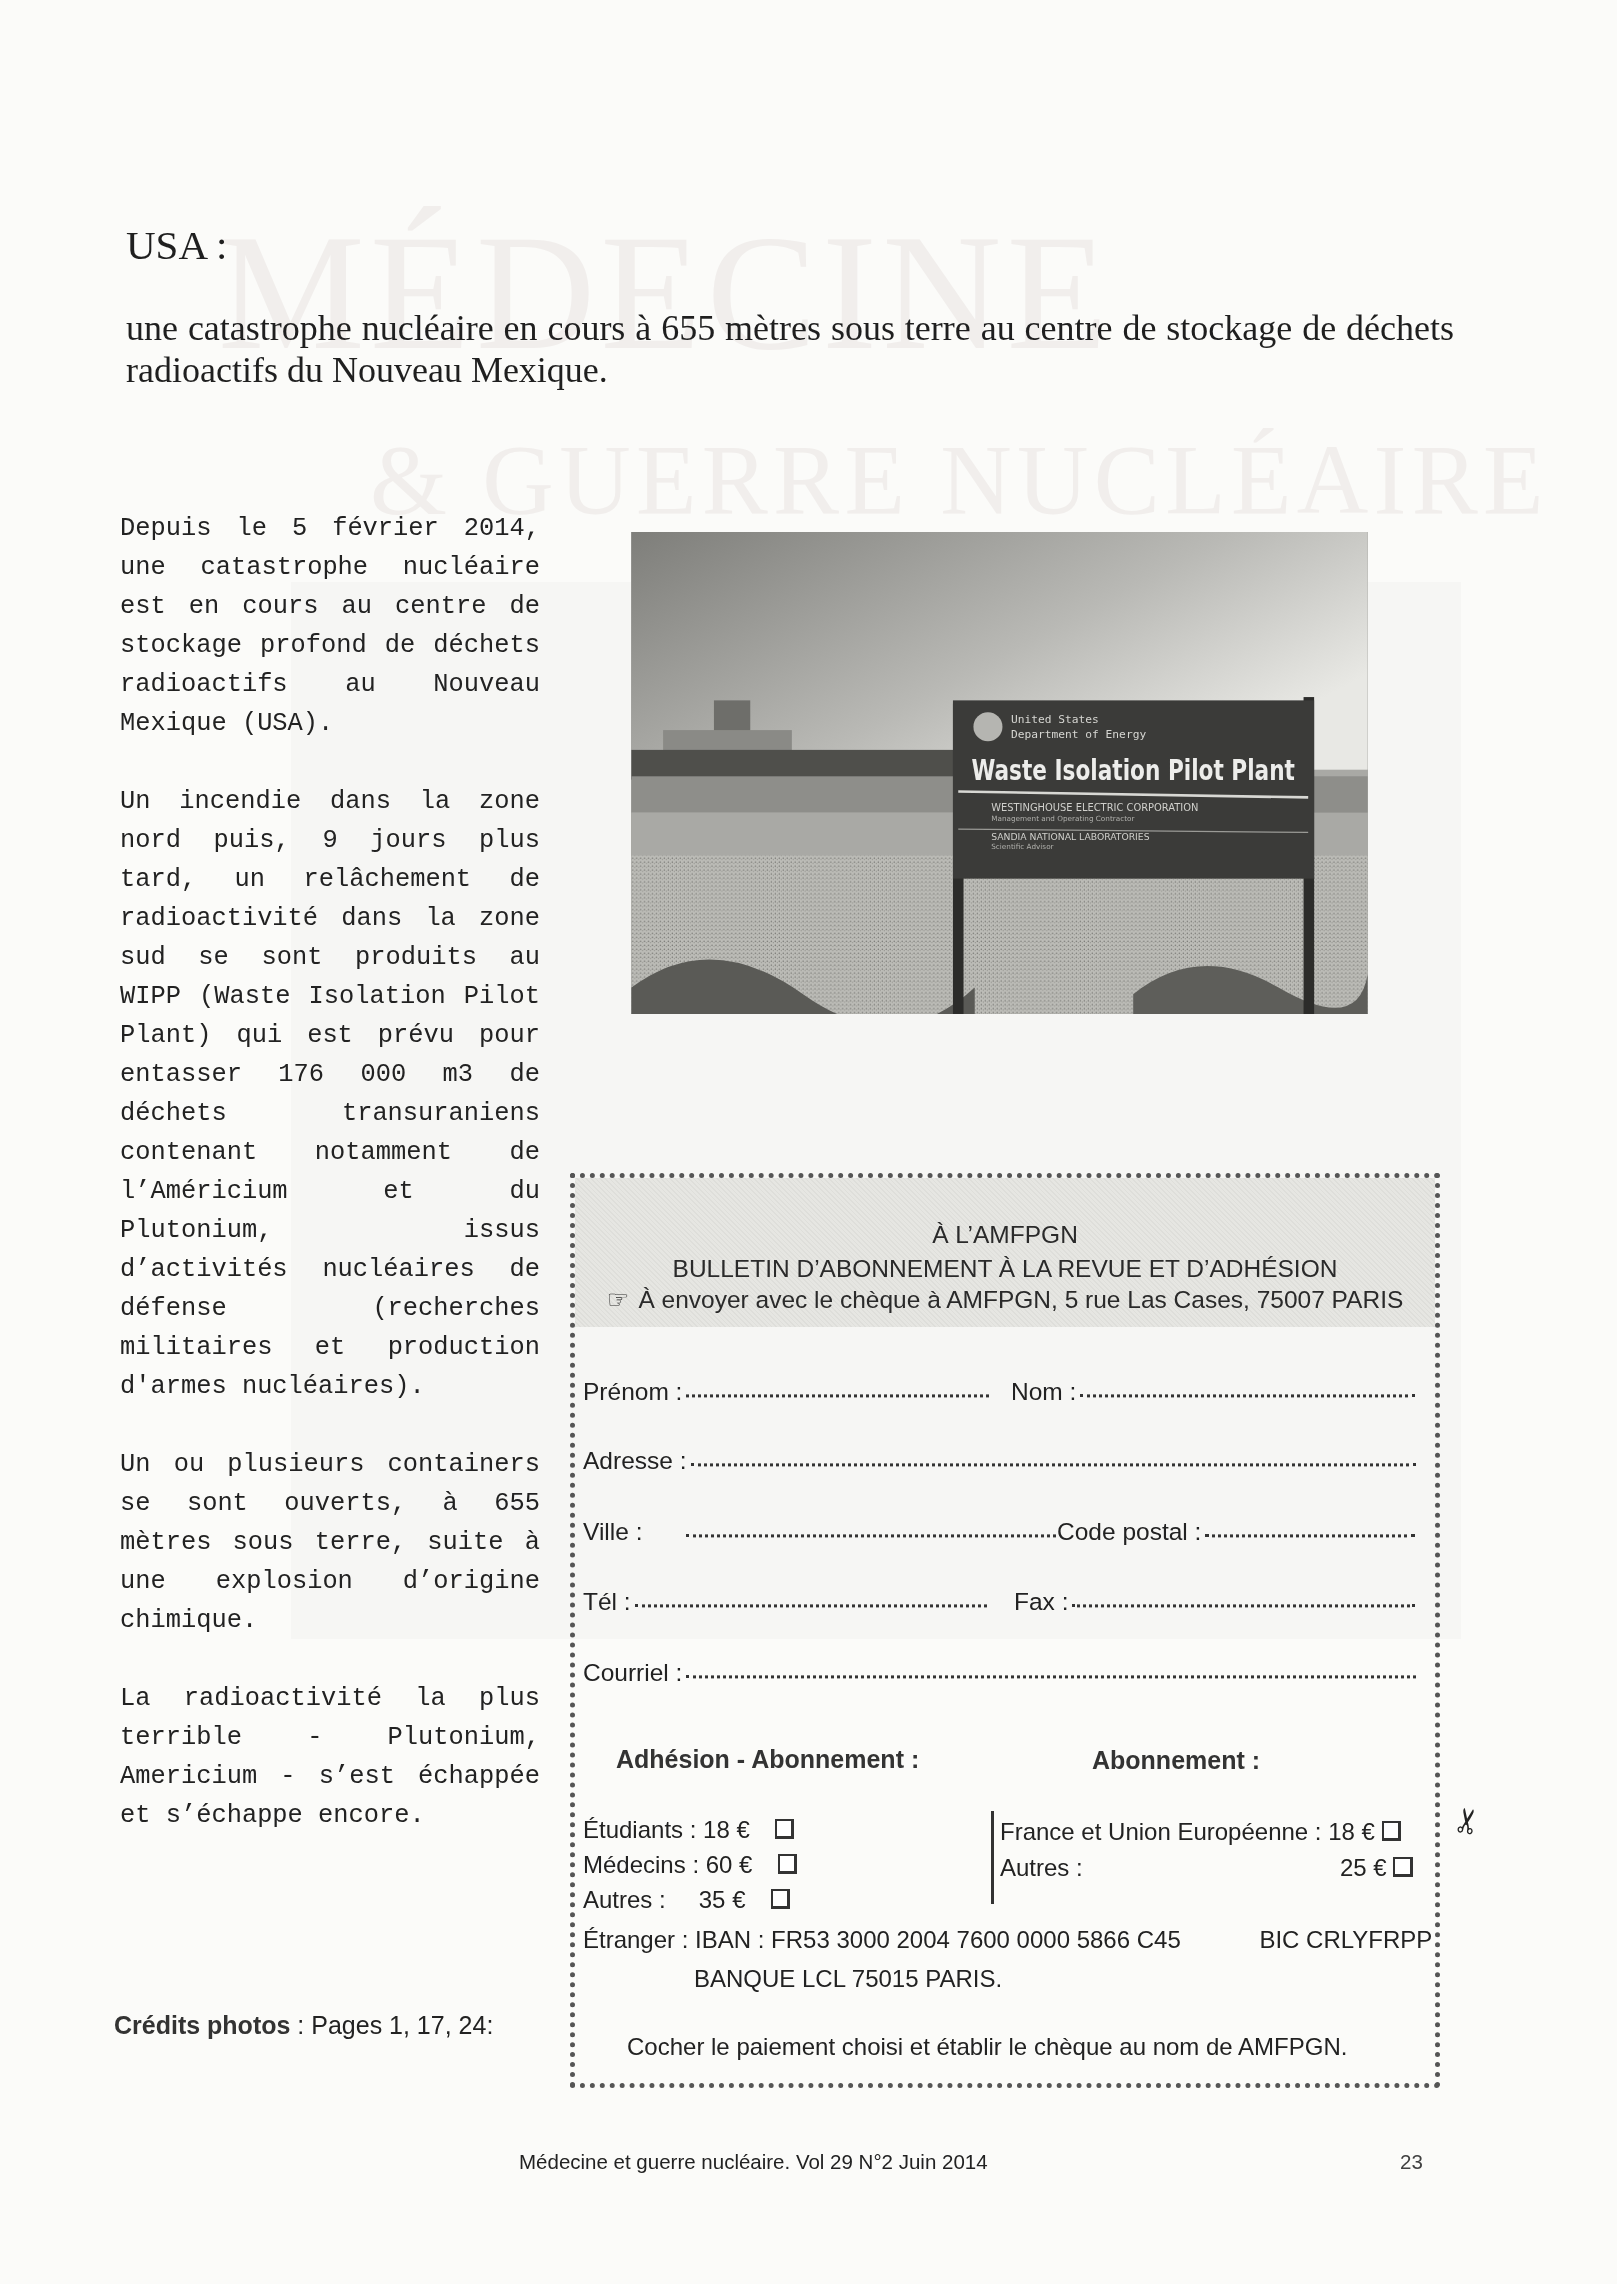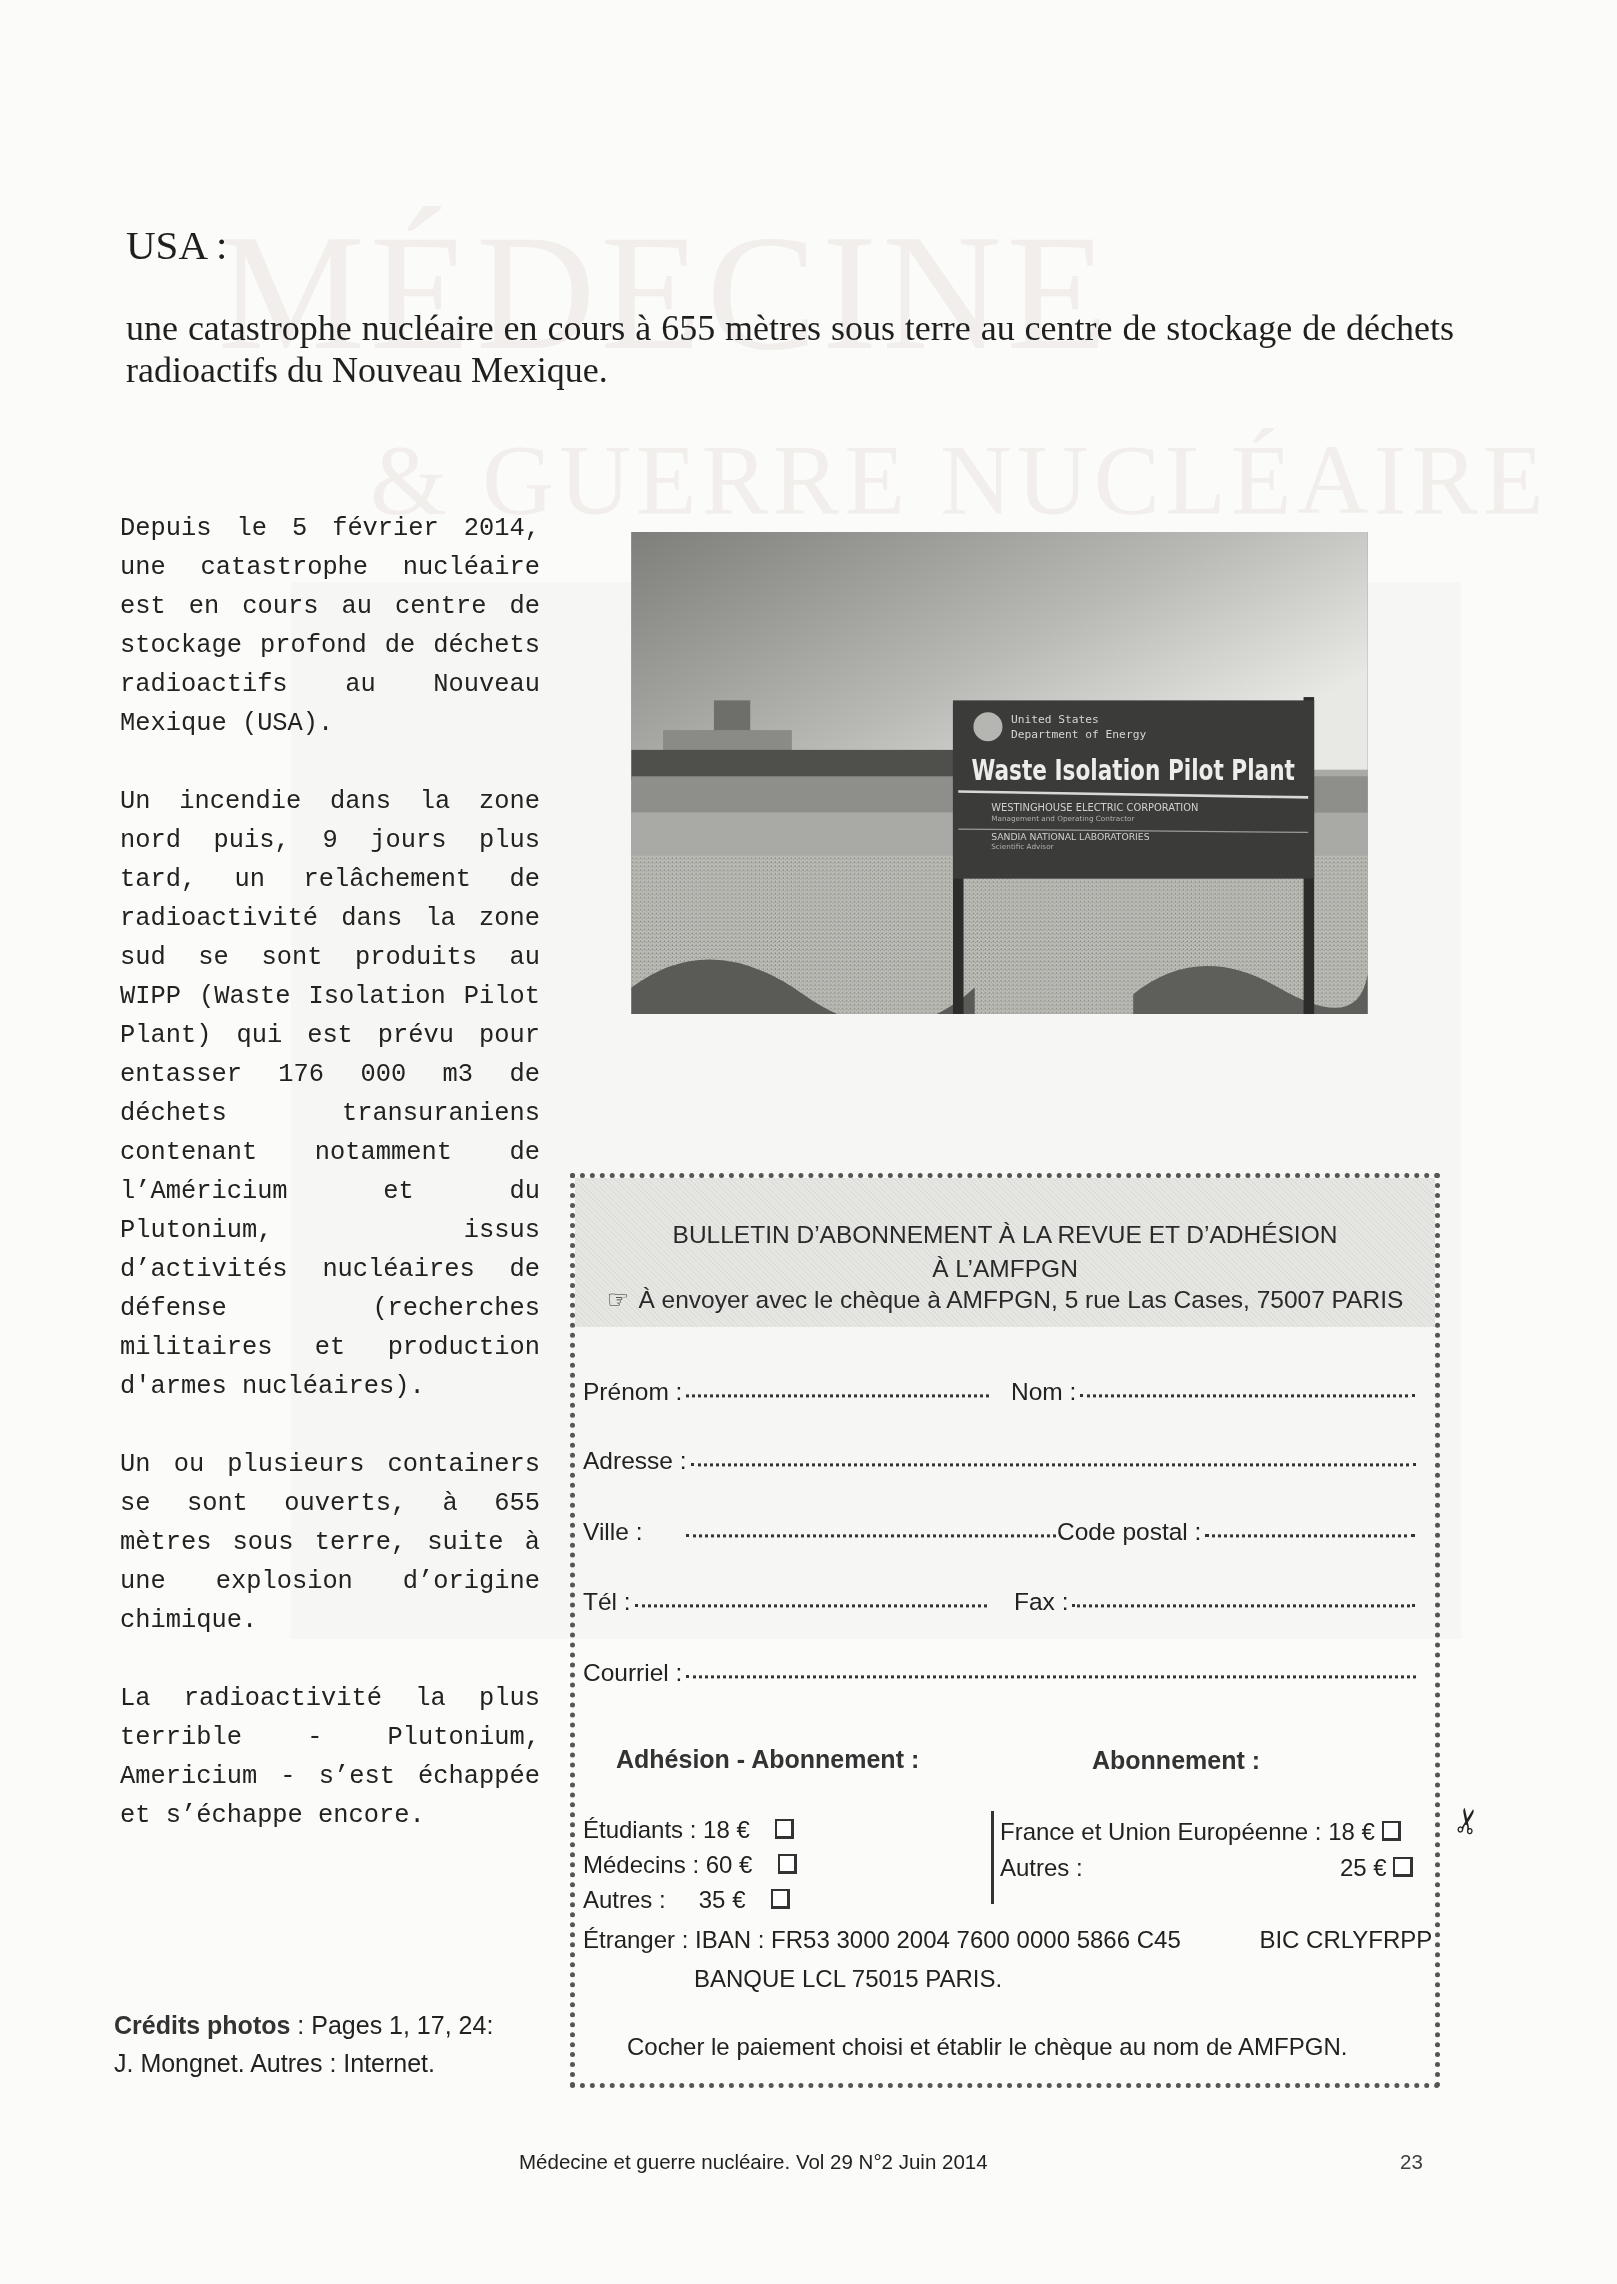--- a/index.html
+++ b/index.html
@@ -102,22 +102,22 @@
     <text x="545" y="438" fill="#b0b0ac" font-size="11" font-family="DejaVu Sans, sans-serif">Management and Operating Contractor</text>
     <text x="545" y="466" fill="#d0d0cc" font-size="14" font-family="DejaVu Sans, sans-serif">SANDIA NATIONAL LABORATORIES</text>
     <text x="545" y="480" fill="#b0b0ac" font-size="11" font-family="DejaVu Sans, sans-serif">Scientific Advisor</text>
   </svg>
 </div>
 
 <div class="abs form">
   <div class="border"></div>
   <div class="form-head">
     <div class="form-title">
+      <div>À L’AMFPGN</div>
       <div>BULLETIN D’ABONNEMENT À LA REVUE ET D’ADHÉSION</div>
-      <div>À L’AMFPGN</div>
     </div>
     <div class="form-send">
       <span class="hand-icon">☞</span><span>À envoyer avec le chèque à AMFPGN, 5 rue Las Cases, 75007 PARIS</span>
     </div>
   </div>
 </div>
 
 <div class="field" style="left:583px; top:1378px; width:406px;">
   <span class="lbl">Prénom :</span>
     <span class="dots"></span>
@@ -191,18 +191,17 @@
   <span>Étranger :</span>
   <span>IBAN : FR53 3000 2004 7600 0000 5866 C45</span>
   <span style="margin-left:72px">BIC CRLYFRPP</span>
 </div>
 <div class="opt" style="left:694px; top:1965px;">BANQUE LCL 75015 PARIS.</div>
 
 <div class="opt" style="left:627px; top:2033px;">Cocher le paiement choisi et établir le chèque au nom de AMFPGN.</div>
 
 <div class="abs credits">
   <div><b>Crédits photos</b><span> : Pages 1, 17, 24:</span></div>
-  <div>J. Mongnet.  Autres : Internet.</div>
 </div>
 
 <div class="abs footer">Médecine et guerre nucléaire. Vol 29 N°2 Juin 2014</div>
 <div class="abs pagenum">23</div>
 
 
 </body></html>

